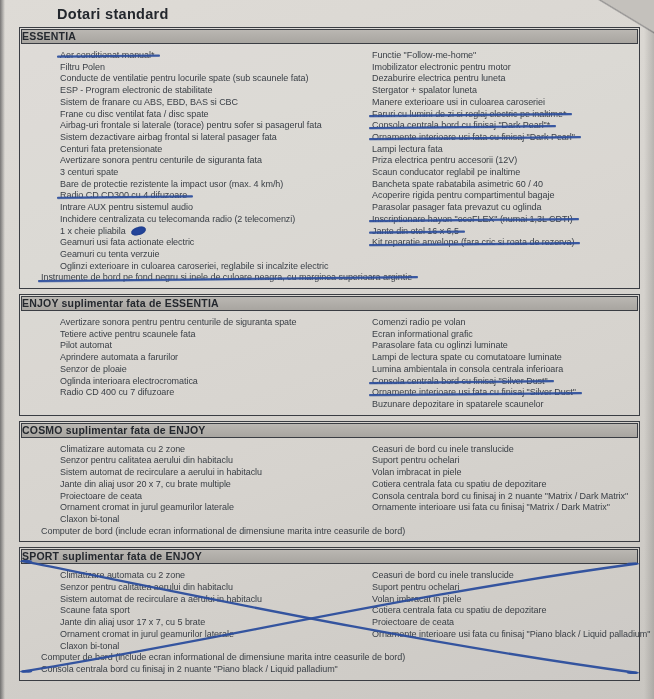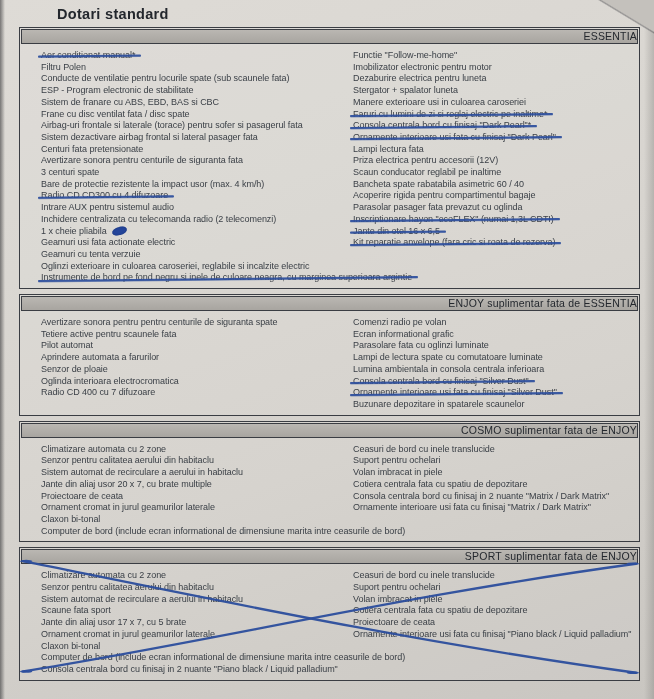--- a/index.html
+++ b/index.html
@@ -17,24 +17,24 @@
       #c4c1bc 0 30%, rgba(80,80,84,.5) 31.5%, rgba(0,0,0,0) 33%);}
   .title{
     position:absolute;left:57px;top:6px;font-size:14.5px;font-weight:bold;
     color:#23272d;border-bottom:1.7px solid #23272d;padding-bottom:11px;letter-spacing:.3px;
   }
   .sections{position:absolute;left:19px;top:27px;width:621px;}
   .tbl{border:1.6px solid #3a3d43;margin-bottom:5px;position:relative;
     background:rgba(255,255,255,.05);}
   .hdr{margin:1px;border:1.2px solid #3a3d43;
     background:linear-gradient(180deg,#bab7b2,#a8a5a0);
-    text-align:right;font-weight:normal;font-size:10.5px;line-height:13px;
+    text-align:left;font-weight:bold;font-size:10.5px;line-height:13px;
     color:#24282e;letter-spacing:.2px;}
   .body{padding:5px 6px 4px 21px;}
-  .cols{display:flex;}
+  .cols{display:flex;margin-left:19px;}
   .col-left{width:312px;flex:none;}
   .col-right{flex:1;min-width:0;}
   .item{font-size:9px;line-height:11.7px;white-space:nowrap;color:#3b4047;letter-spacing:-.05px;}
   .item.full{white-space:nowrap;}
   .txt{position:relative;display:inline-block;}
   .struck::after{
     content:"";position:absolute;left:-3px;right:-6px;top:46%;height:1.8px;
     background:#2c4e9d;border-radius:2px;transform:rotate(-0.6deg);opacity:.92;
     box-shadow:0 .5px .6px rgba(44,78,157,.55);
   }

